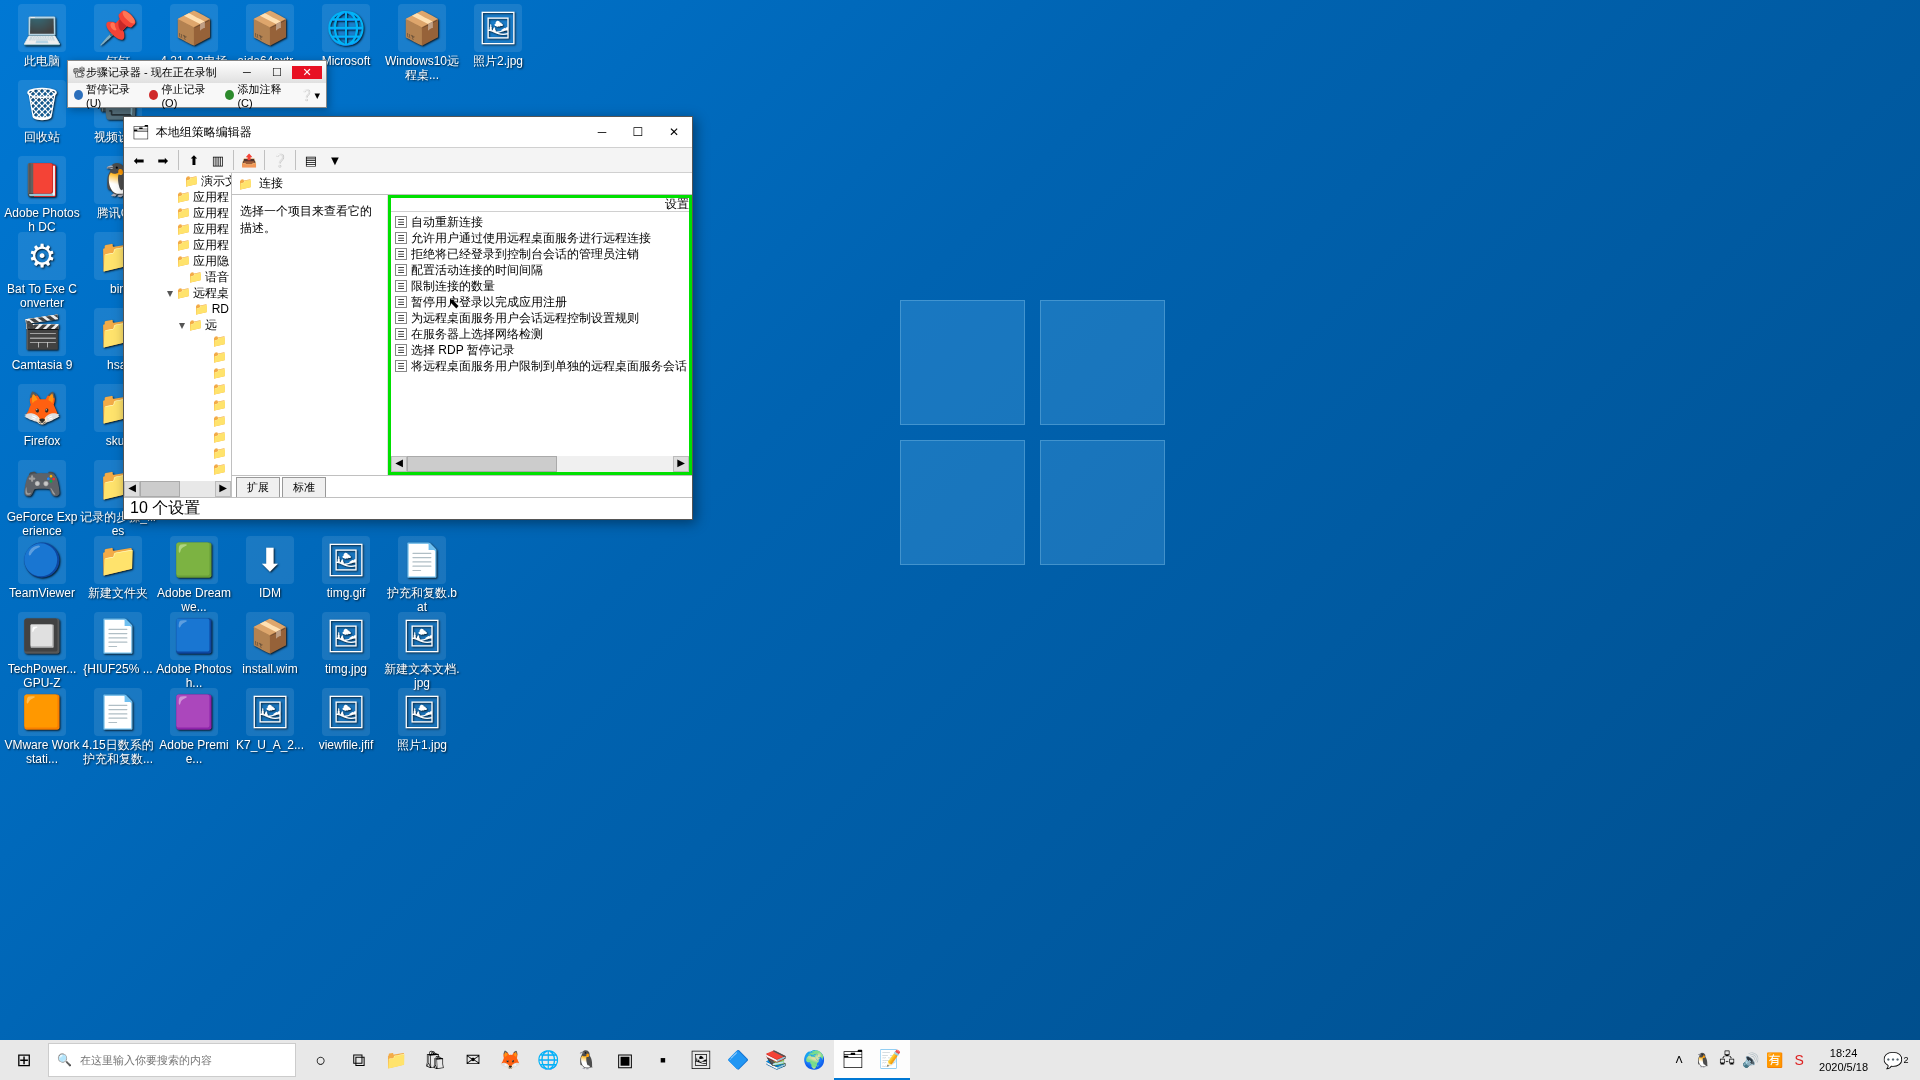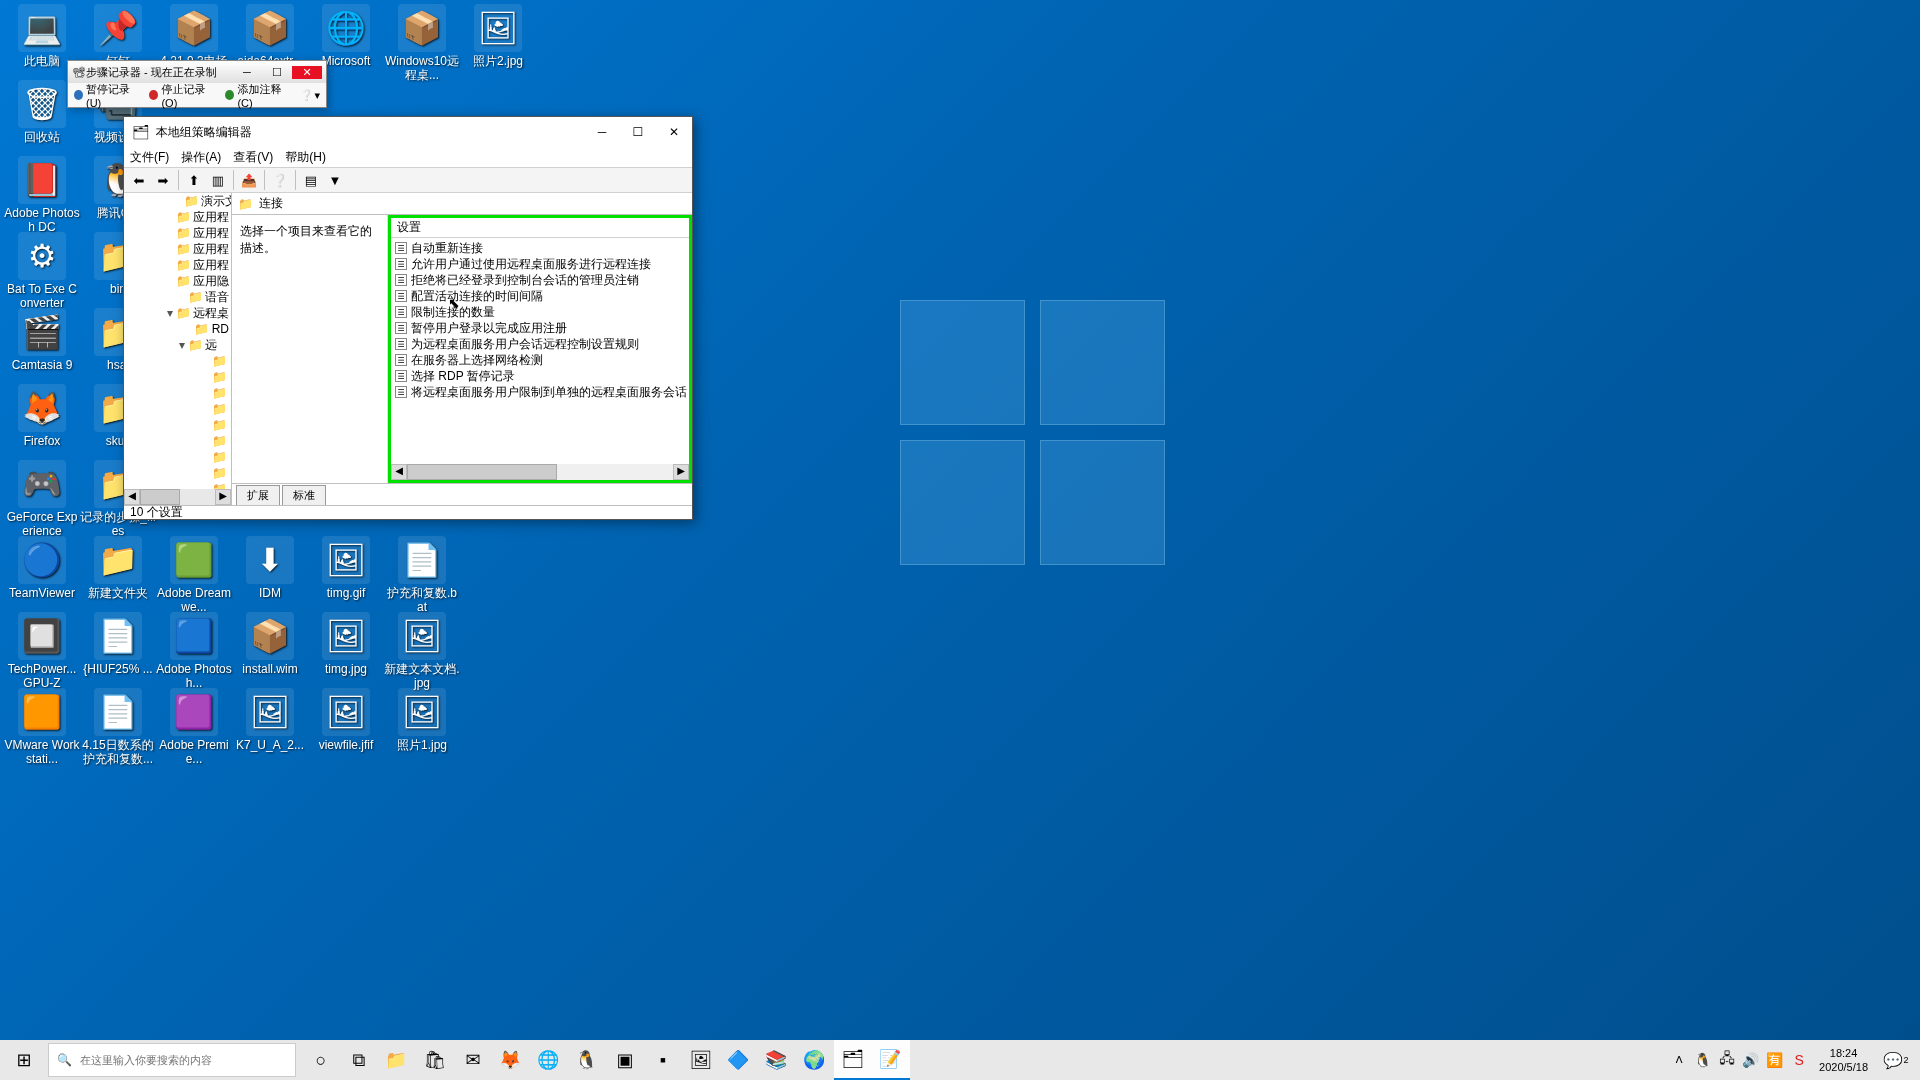--- a/index.html
+++ b/index.html
@@ -185,26 +185,27 @@
   border-right: 1px solid #e0e0e0;
 }
 .gp-list {
   flex: 1;
   border: 3px solid #00e000;
   display: flex;
   flex-direction: column;
   position: relative;
 }
 .gp-list-header {
-  height: 20px;
+  height: 14px;
   border-bottom: 1px solid #d0d0d0;
   display: flex;
   align-items: center;
   padding-left: 6px;
   font-size: 12px;
+  justify-content: flex-end;
 }
 .gp-items { flex: 1; padding: 2px 0; }
 .gp-item {
   height: 16px;
   display: flex;
   align-items: center;
   padding-left: 4px;
   gap: 4px;
   font-size: 12px;
   cursor: pointer;
@@ -224,26 +225,26 @@
 .gp-tabs .tab {
   padding: 2px 10px;
   border: 1px solid #999;
   border-bottom: none;
   background: #f0f0f0;
   font-size: 11px;
   cursor: pointer;
   margin-right: 2px;
 }
 .gp-status {
-  height: 14px;
+  height: 22px;
   border-top: 1px solid #c0c0c0;
   display: flex;
   align-items: center;
   padding-left: 6px;
-  font-size: 12px;
+  font-size: 16px;
 }
 .mouse-cursor {
   position: absolute;
   left: 448px;
   top: 295px;
   pointer-events: none;
   font-size: 14px;
   color: #000;
 }
 
@@ -491,26 +492,20 @@
   </div>
 </div>
 
 <div class="gp-window">
   <div class="gp-titlebar">
     <span class="title-ico">🗂</span>
     <span class="ttxt">本地组策略编辑器</span>
     <span class="wbtn">─</span>
     <span class="wbtn">☐</span>
     <span class="wbtn close">✕</span>
-  </div>
-  <div class="gp-menubar">
-    <span>文件(F)</span>
-    <span>操作(A)</span>
-    <span>查看(V)</span>
-    <span>帮助(H)</span>
   </div>
   <div class="gp-toolbar">
     <span class="tbtn">⬅</span>
     <span class="tbtn">➡</span>
     <span class="sep"></span>
     <span class="tbtn">⬆</span>
     <span class="tbtn">▥</span>
     <span class="sep"></span>
     <span class="tbtn">📤</span>
     <span class="sep"></span>

